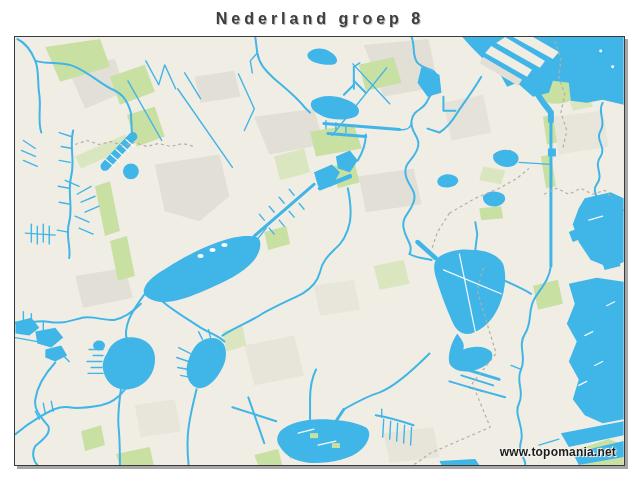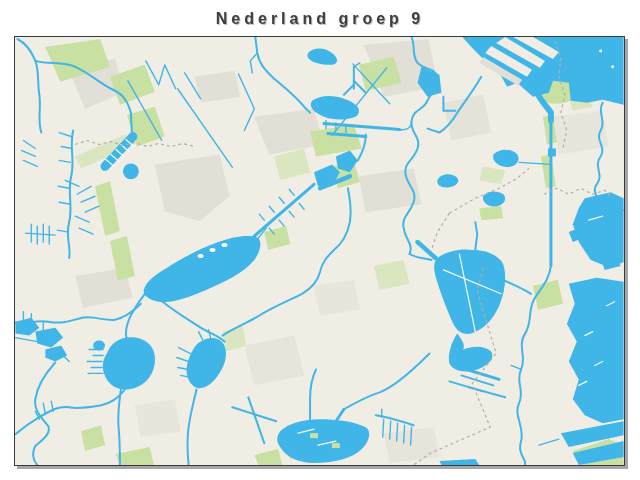--- a/index.html
+++ b/index.html
@@ -27,21 +27,21 @@
   .wline{stroke:#ffffff;stroke-width:1.2;fill:none;stroke-linecap:round;opacity:.95}
   .wdot{fill:#ffffff;stroke:none}
   .bdash{stroke:var(--boundary);stroke-width:1.2;stroke-dasharray:3 3;fill:none;stroke-linejoin:round}
   .watermark{position:absolute;right:8px;bottom:6px;font-size:12px;font-weight:bold;
     color:var(--mark-text);letter-spacing:.2px;
     text-shadow:1px 1px 0 #f4f2ec,-1px -1px 0 #f4f2ec,0 0 3px #ffffff}
 </style>
 </head>
 <body>
 
-<div class="map-title">Nederland groep 9</div>
+<div class="map-title">Nederland groep 8</div>
 
 <div class="map-frame">
   <svg viewBox="0 0 611 430" xmlns="http://www.w3.org/2000/svg">
 
     <g>
       <path class="ufill" d="M140,128 L205,118 L215,160 L185,185 L150,175 Z"></path>
       <path class="ufill" d="M52,30 L100,22 L110,55 L70,72 Z"></path>
       <path class="ufill" d="M240,80 L300,72 L310,108 L255,118 Z"></path>
       <path class="ufill" d="M350,8 L415,2 L425,50 L370,60 Z"></path>
       <path class="ufill" d="M345,140 L400,132 L408,168 L352,176 Z"></path>
@@ -318,13 +318,14 @@
     <g>
       <path class="bdash" d="M60,108 L72,104 L84,108 L96,105 L108,109 L120,106 L132,110 L144,107 L156,110 L168,107 L180,110"></path>
       <path class="bdash" d="M542,4 L548,22 L546,40 L552,58 L548,76 L554,94 L550,112"></path>
       <path class="bdash" d="M531,158 L544,152 L556,158 L568,152 L580,158 L592,154 L600,162"></path>
       <path class="bdash" d="M436,177 L462,162 L486,152 L504,142 L516,132"></path>
       <path class="bdash" d="M470,232 L464,254 L469,272 L483,318 L459,348 L477,392 L417,418 L400,430"></path>
       <path class="bdash" d="M436,177 L424,196 L418,214"></path>
     </g>
   </svg>
 
+  <div class="watermark">www.topomania.net</div>
 </div>
 
 </body></html>

